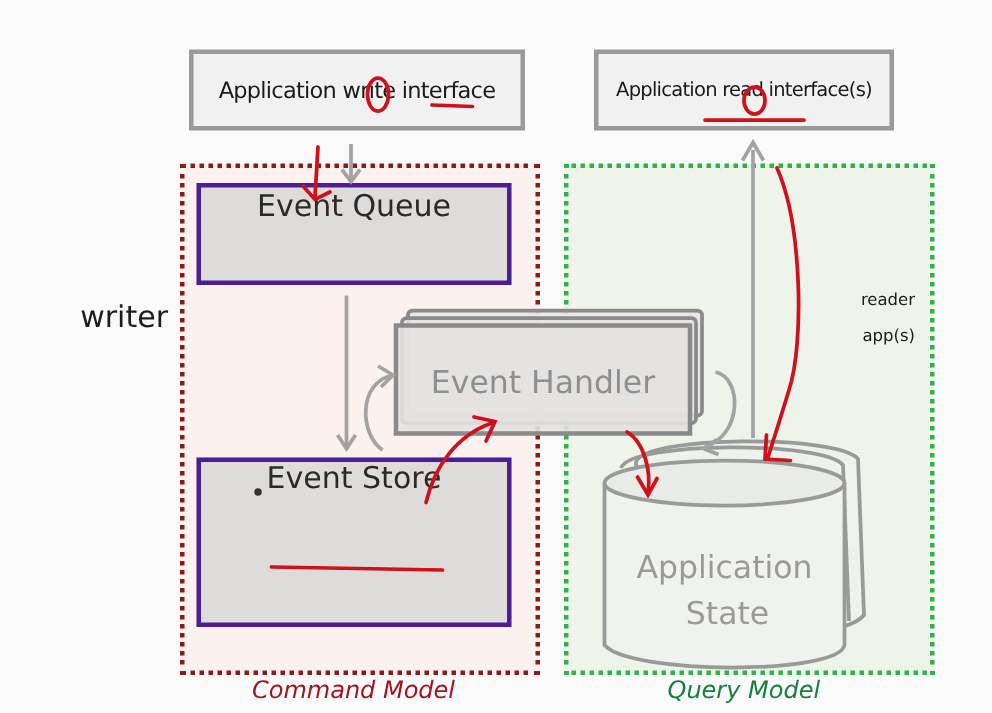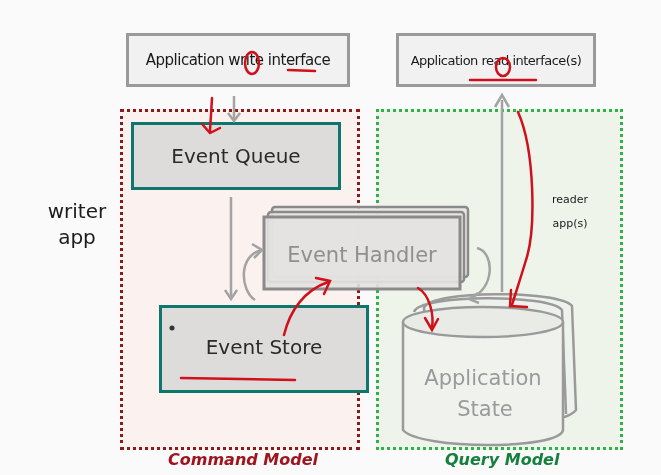--- a/index.html
+++ b/index.html
@@ -16,31 +16,31 @@
     font-family: "DejaVu Sans", sans-serif; color: #1a1a1a;
     letter-spacing: -0.5px;
   }
   .zone { position: absolute; box-sizing: border-box; }
   .zone.cmd { left: 120px; top: 109px; width: 240px; height: 341px;
     background: #fbf1ef; border: 3px dotted #8b1a1a; }
   .zone.qry { left: 376px; top: 109px; width: 247px; height: 341px;
     background: #eef4ea; border: 3px dotted #2fb24a; }
   .box {
     position: absolute; box-sizing: border-box;
-    background: #dedcdb; border: 3px solid #0f766e;
-    display: flex; align-items: center; justify-content: center;
+    background: #dedcdb; border: 3px solid #4c1d95;
+    display: flex; align-items: flex-start; justify-content: center;
     font-family: "DejaVu Sans", sans-serif; color: #2a2a2a;
   }
   .label-model {
     position: absolute; font-family: "DejaVu Sans", sans-serif;
-    font-weight: bold; font-style: italic; font-size: 16px;
+    font-weight: normal; font-style: italic; font-size: 16px;
   }
   .side-label {
     position: absolute; font-family: "DejaVu Sans", sans-serif;
-    font-size: 20px; color: #1c1c1c; line-height: 26px; text-align: center;
+    font-size: 20px; color: #1c1c1c; line-height: 26px; text-align: right;
   }
   svg text { font-family: "DejaVu Sans", sans-serif; }
 </style>
 </head>
 <body>
 
 <div class="zone cmd"></div>
 
 <div class="zone qry"></div>
 
@@ -48,27 +48,26 @@
   <span>Application write interface</span>
 </div>
 <div class="iface" style="left:396px;top:33px;width:200px;height:54px;font-size:13px;">
   <span>Application read interface(s)</span>
 </div>
 
 <div class="box" style="left:131px;top:122px;width:210px;height:68px;font-size:20px;">
   <span>Event Queue</span>
 </div>
 
-<div class="box" style="left:131px;top:305px;width:210px;height:88px;font-size:20px;margin-left:28px;">
+<div class="box" style="left:131px;top:305px;width:210px;height:113px;font-size:20px;">
   <span style="position:relative;top:-2px;">Event Store</span>
 </div>
 
 <div class="side-label" style="left:42px;top:198px;width:70px;">
   <div>writer</div>
-  <div>app</div>
 </div>
 <div class="side-label" style="left:530px;top:188px;width:80px;font-size:11px;line-height:24px;">
   <div>reader</div>
   <div>app(s)</div>
 </div>
 
 <svg class="abs" style="left:0;top:0;" width="661" height="475">
 
   <g>
     <rect x="272" y="207" width="196" height="70" fill="#e6e4e3" fill-opacity="0.85" stroke="#8a8a8a" stroke-width="2.5" rx="3"></rect>

